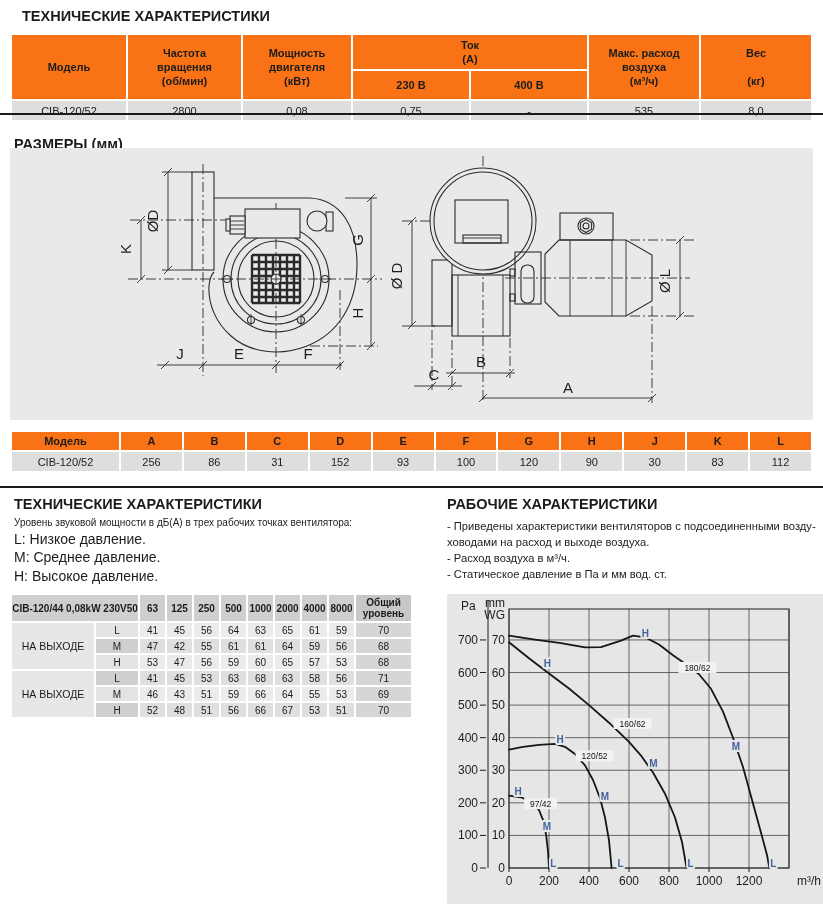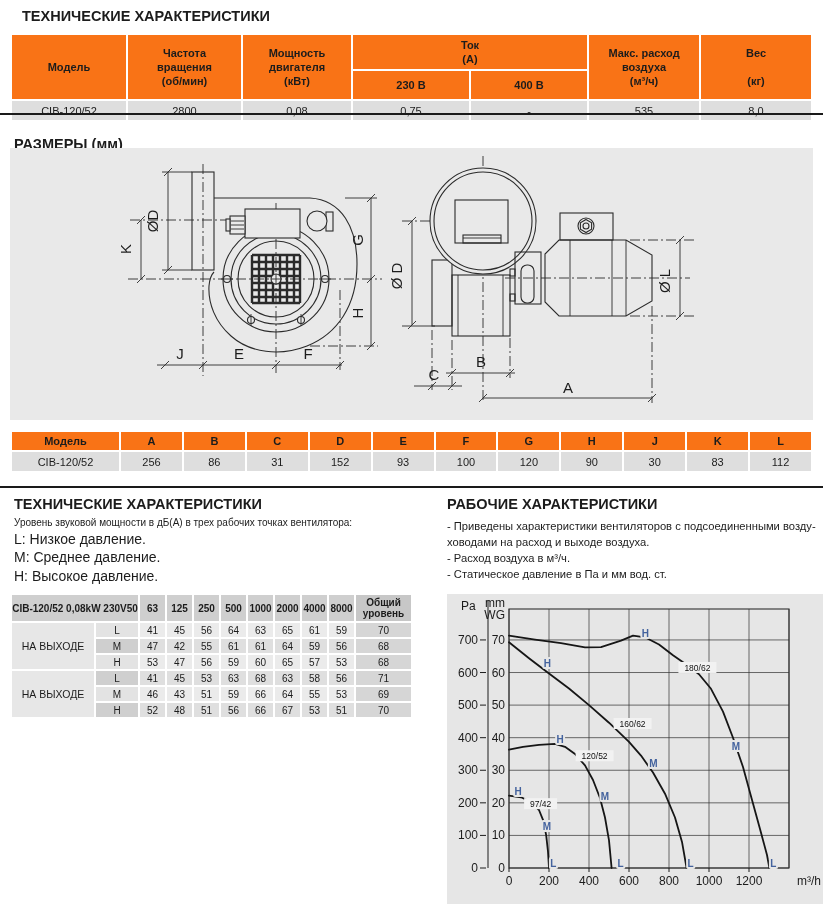--- a/index.html
+++ b/index.html
@@ -263,21 +263,21 @@
   <div class="ac-legend">H: Высокое давление.</div>
   <table class="ac" style="margin-left:-4px">
     <colgroup>
         <col style="width:82px">
         <col style="width:42px">
         <col span="8" style="width:25px">
         <col style="width:55px">
       </colgroup>
     <tbody>
         <tr>
-      <th colspan="2">CIB-120/52 0,08kW 230V50</th>
+      <th colspan="2">CIB-120/44 0,08kW 230V50</th>
       <th>63</th>
       <th>125</th>
       <th>250</th>
       <th>500</th>
       <th>1000</th>
       <th>2000</th>
       <th>4000</th>
       <th>8000</th>
       <th class="tot">Общий
 уровень</th>

